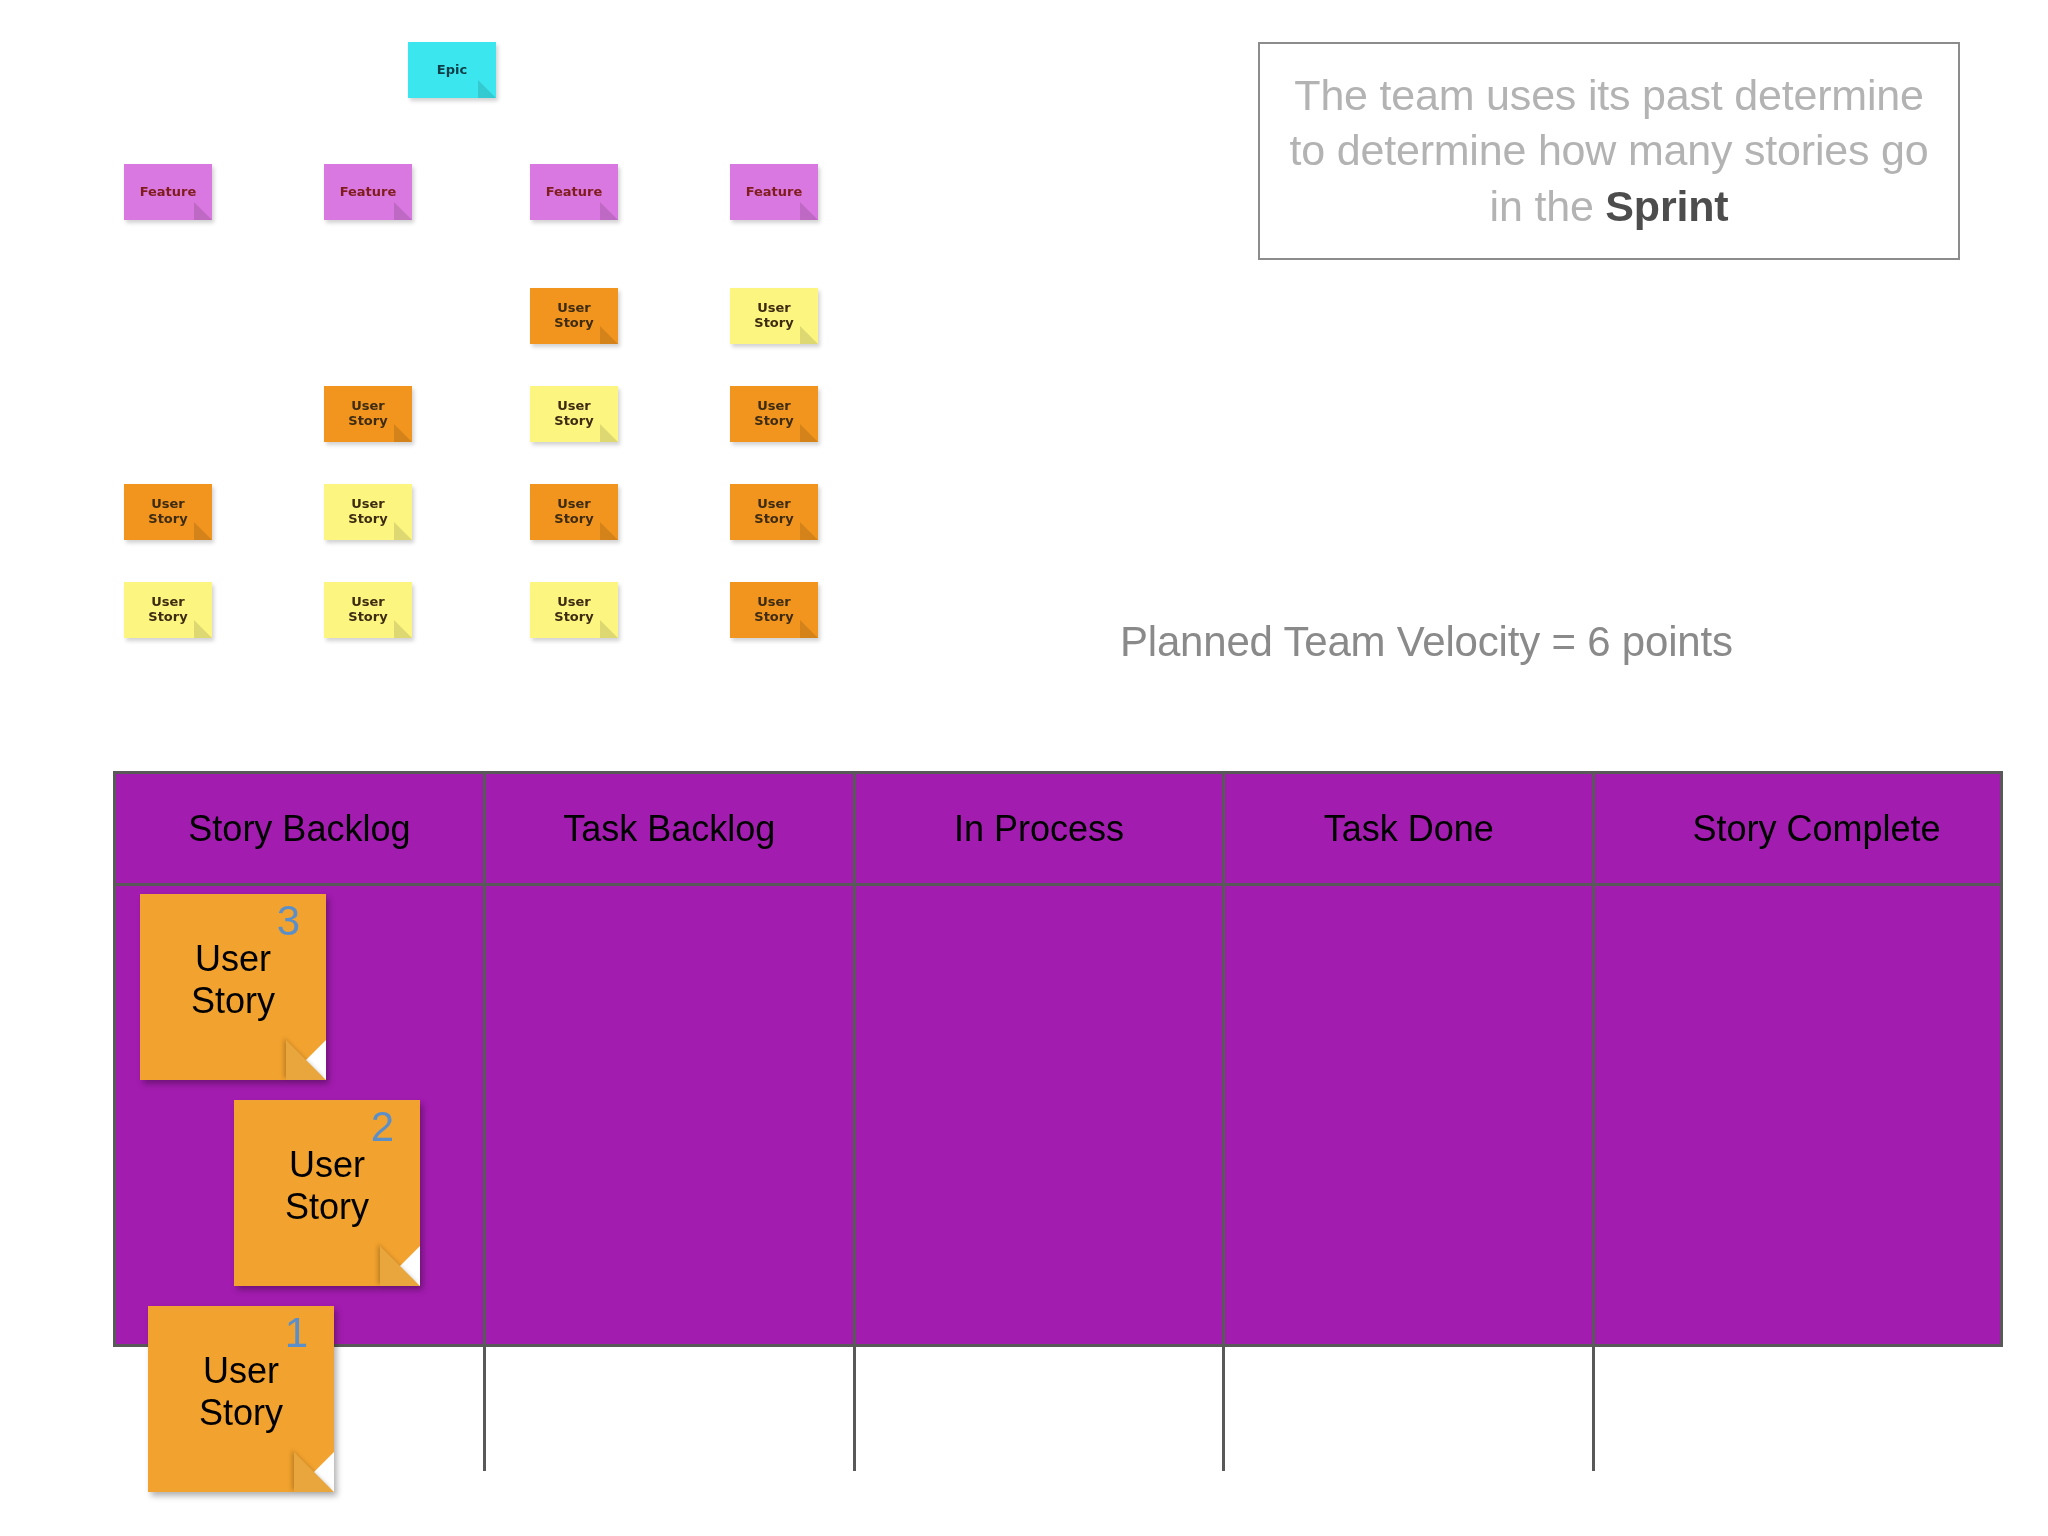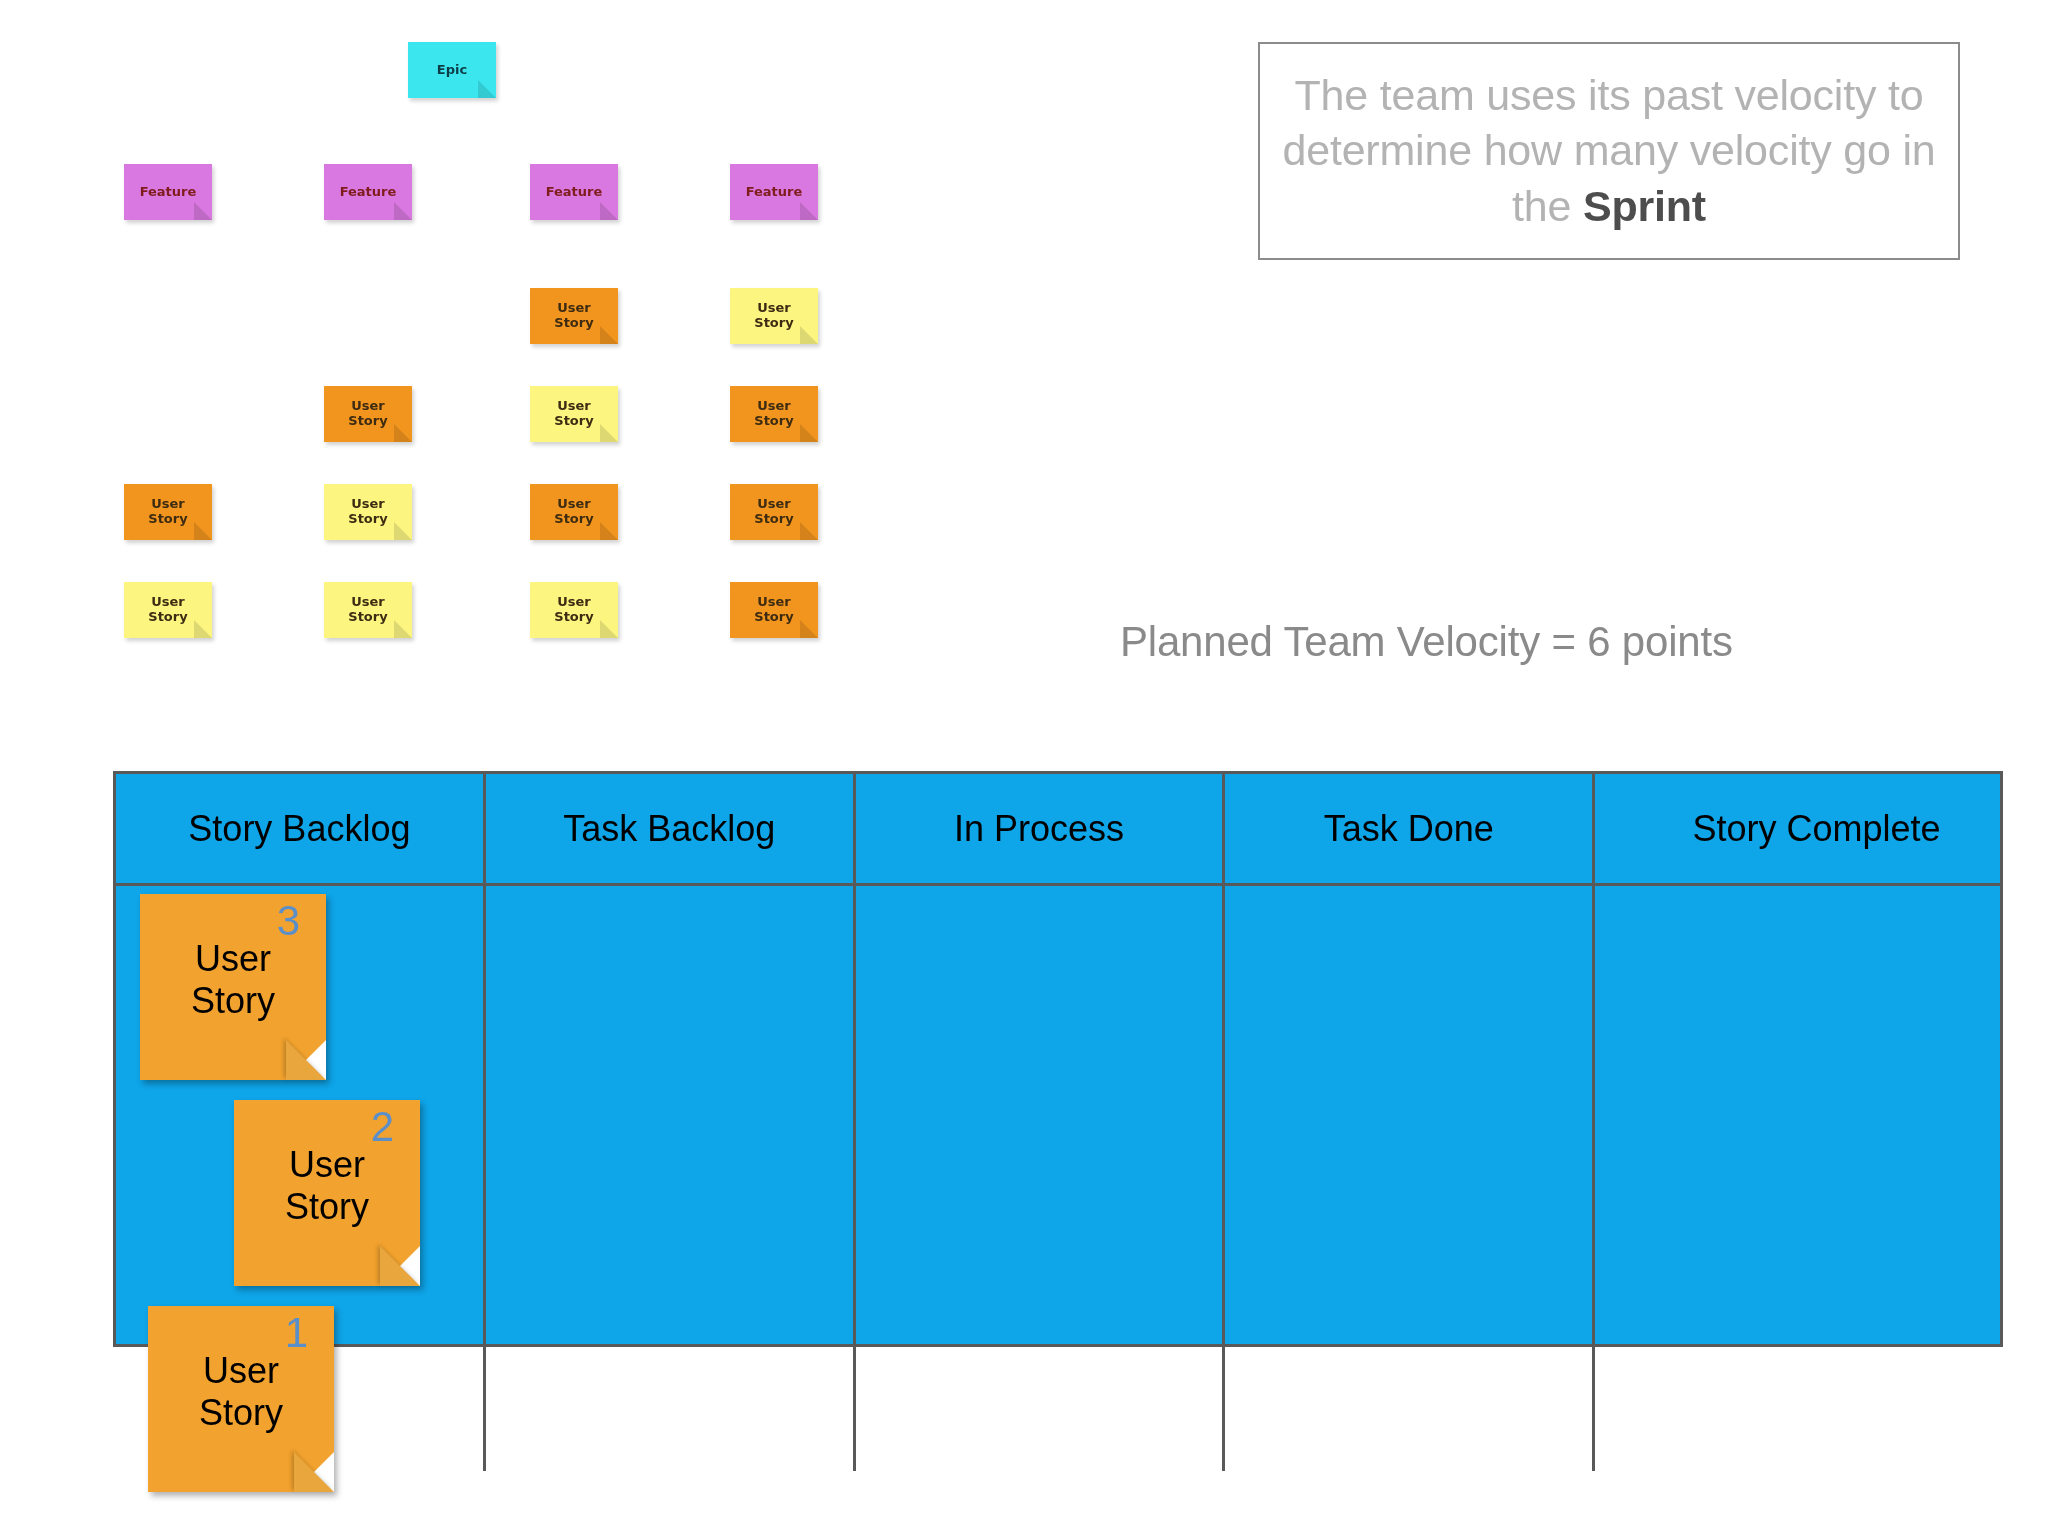--- a/index.html
+++ b/index.html
@@ -98,21 +98,21 @@
   }
 
   
   #board {
     position: absolute;
     left: 113px;
     top: 771px;
     width: 1890px;
     height: 576px;
     border: 3px solid #595959;
-    background: #0ea5e9;
+    background: #a21caf;
   }
   #board-head {
     display: flex;
     width: 100%;
     height: 112px;
     border-bottom: 3px solid #595959;
   }
   #board-body {
     display: flex;
     width: 100%;
@@ -246,21 +246,21 @@
         <span class="ml">Story</span>
       </div>
       <div class="mini-note story-orange" style="left: 620px; top: 562px; background: rgb(242, 149, 30);">
         <span class="ml">User</span>
         <span class="ml">Story</span>
       </div>
     </div>
 
   <div id="callout">
     <div id="callout-text">
-      <span>The team uses its past velocity to determine how many velocity go in the </span><span class="emph">Sprint</span>
+      <span>The team uses its past determine to determine how many stories go in the </span><span class="emph">Sprint</span>
     </div>
   </div>
 
   <div id="velocity-line">Planned Team Velocity = 6 points</div>
 
   <div id="board">
     <div id="board-head">
         <div class="col-head">
           <span>Story Backlog</span>
         </div>

